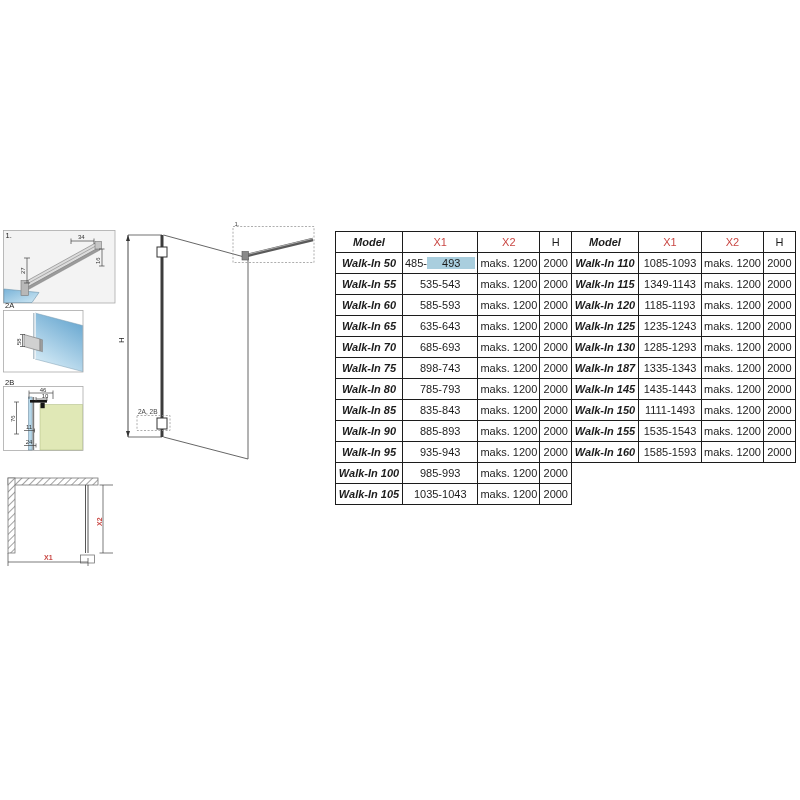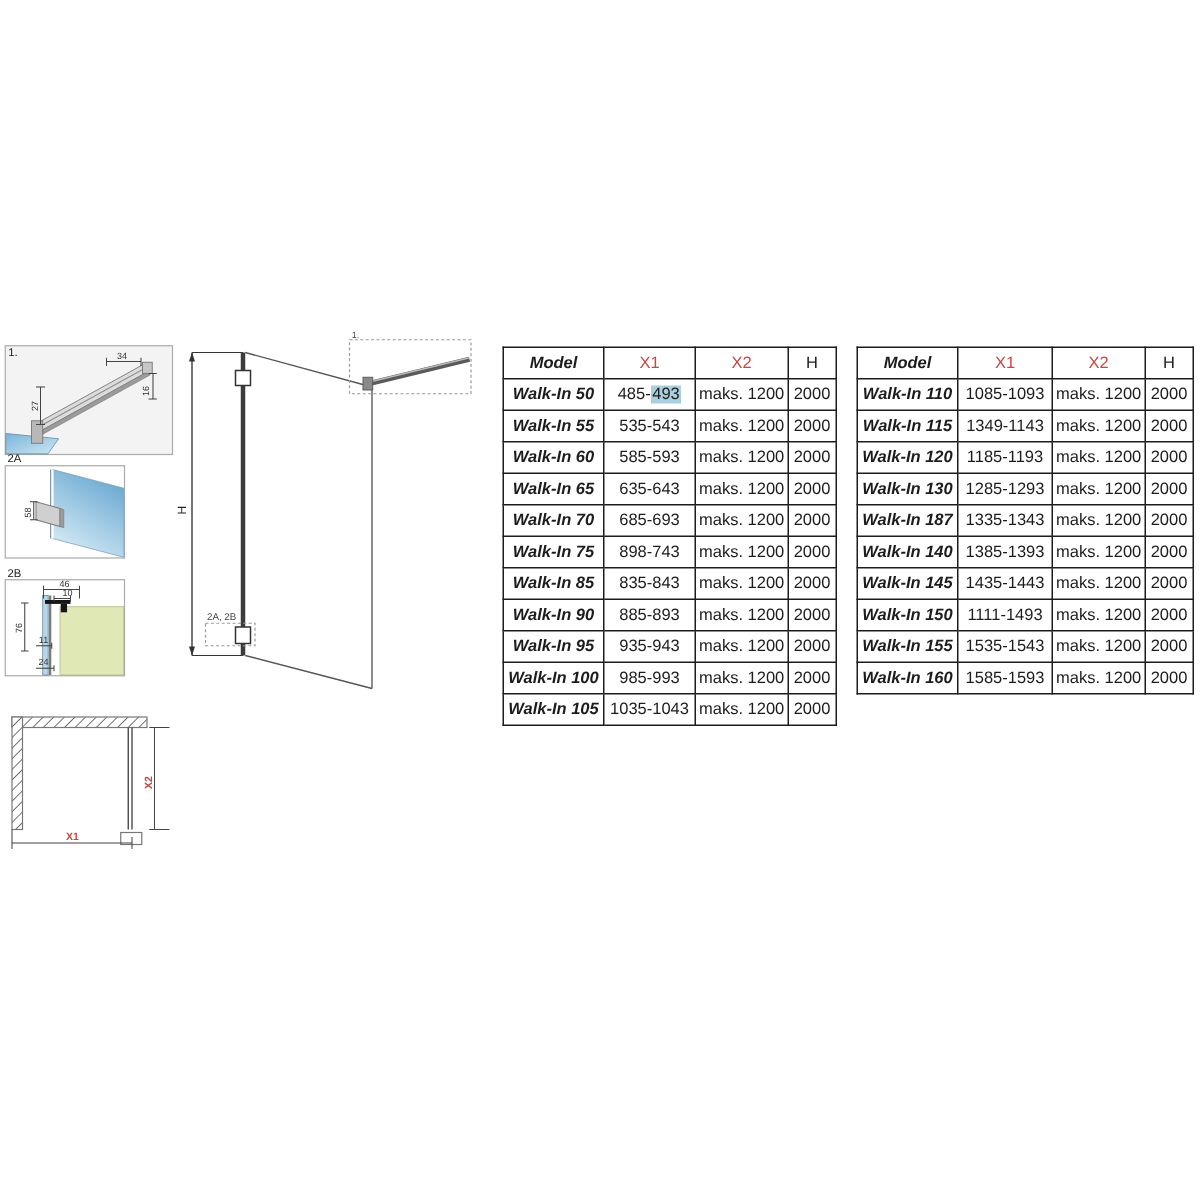--- a/index.html
+++ b/index.html
@@ -9,21 +9,21 @@
   svg.diagram { position:absolute; overflow:visible; }
 
   table.spec { position:absolute; border-collapse:collapse; table-layout:fixed; background:#fff; }
   .spec th, .spec td {
     border:1.6px solid #1c1c1c; text-align:center; vertical-align:middle;
     height:21px; padding:0 2px; font-size:11px; color:#1c1c1c; white-space:nowrap;
     font-weight:normal; font-style:normal; line-height:1;
   }
   .spec th:first-child { font-weight:bold; font-style:italic; }
   .spec td.model { font-weight:bold; font-style:italic; }
-  .hl { padding:0 1px; }
+  .hl { padding:0 15px; }
 
   .dimtext { font-size:6px; fill:#333; }
   .dimtext-red { font-size:7px; font-weight:bold; }
   .lbl { font-size:7.5px; fill:#222; }
   .dimline { stroke:#444; stroke-width:0.7; }
   .callout { fill:none; stroke:#999; stroke-width:0.8; stroke-dasharray:2,1.6; }
 </style>
 </head>
 <body>
 
@@ -243,20 +243,26 @@
           <td>maks. 1200</td>
           <td>2000</td>
         </tr>
         <tr>
           <td class="model">Walk-In 75</td>
           <td>898-743</td>
           <td>maks. 1200</td>
           <td>2000</td>
         </tr>
         <tr>
+          <td class="model">Walk-In 80</td>
+          <td>785-793</td>
+          <td>maks. 1200</td>
+          <td>2000</td>
+        </tr>
+        <tr>
           <td class="model">Walk-In 85</td>
           <td>835-843</td>
           <td>maks. 1200</td>
           <td>2000</td>
         </tr>
         <tr>
           <td class="model">Walk-In 90</td>
           <td>885-893</td>
           <td>maks. 1200</td>
           <td>2000</td>
@@ -310,38 +316,38 @@
           <td>maks. 1200</td>
           <td>2000</td>
         </tr>
         <tr>
           <td class="model">Walk-In 120</td>
           <td>1185-1193</td>
           <td>maks. 1200</td>
           <td>2000</td>
         </tr>
         <tr>
+          <td class="model">Walk-In 125</td>
+          <td>1235-1243</td>
+          <td>maks. 1200</td>
+          <td>2000</td>
+        </tr>
+        <tr>
           <td class="model">Walk-In 130</td>
           <td>1285-1293</td>
           <td>maks. 1200</td>
           <td>2000</td>
         </tr>
         <tr>
           <td class="model">Walk-In 187</td>
           <td>1335-1343</td>
           <td>maks. 1200</td>
           <td>2000</td>
         </tr>
         <tr>
-          <td class="model">Walk-In 140</td>
-          <td>1385-1393</td>
-          <td>maks. 1200</td>
-          <td>2000</td>
-        </tr>
-        <tr>
           <td class="model">Walk-In 145</td>
           <td>1435-1443</td>
           <td>maks. 1200</td>
           <td>2000</td>
         </tr>
         <tr>
           <td class="model">Walk-In 150</td>
           <td>1111-1493</td>
           <td>maks. 1200</td>
           <td>2000</td>

